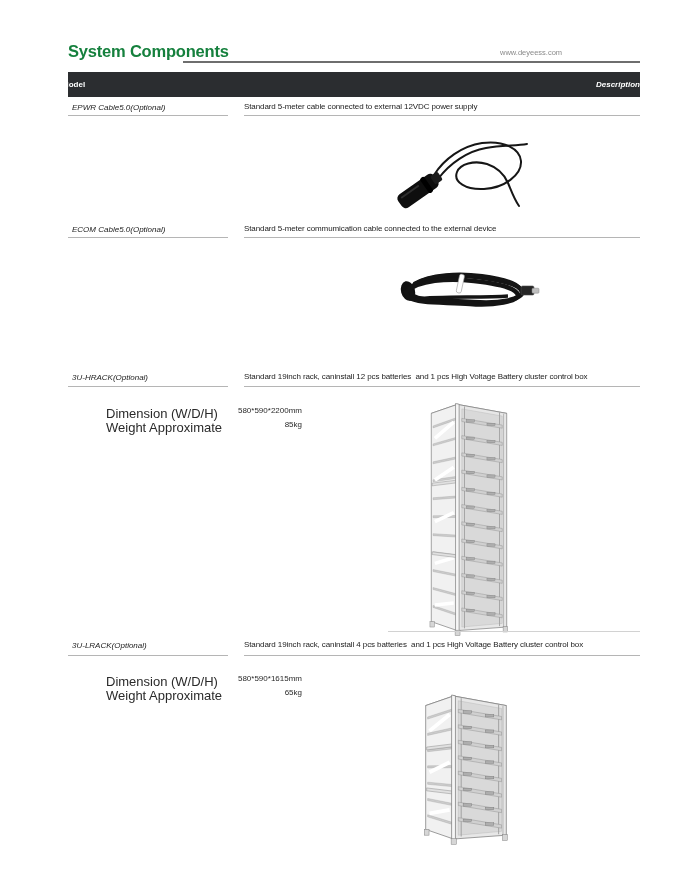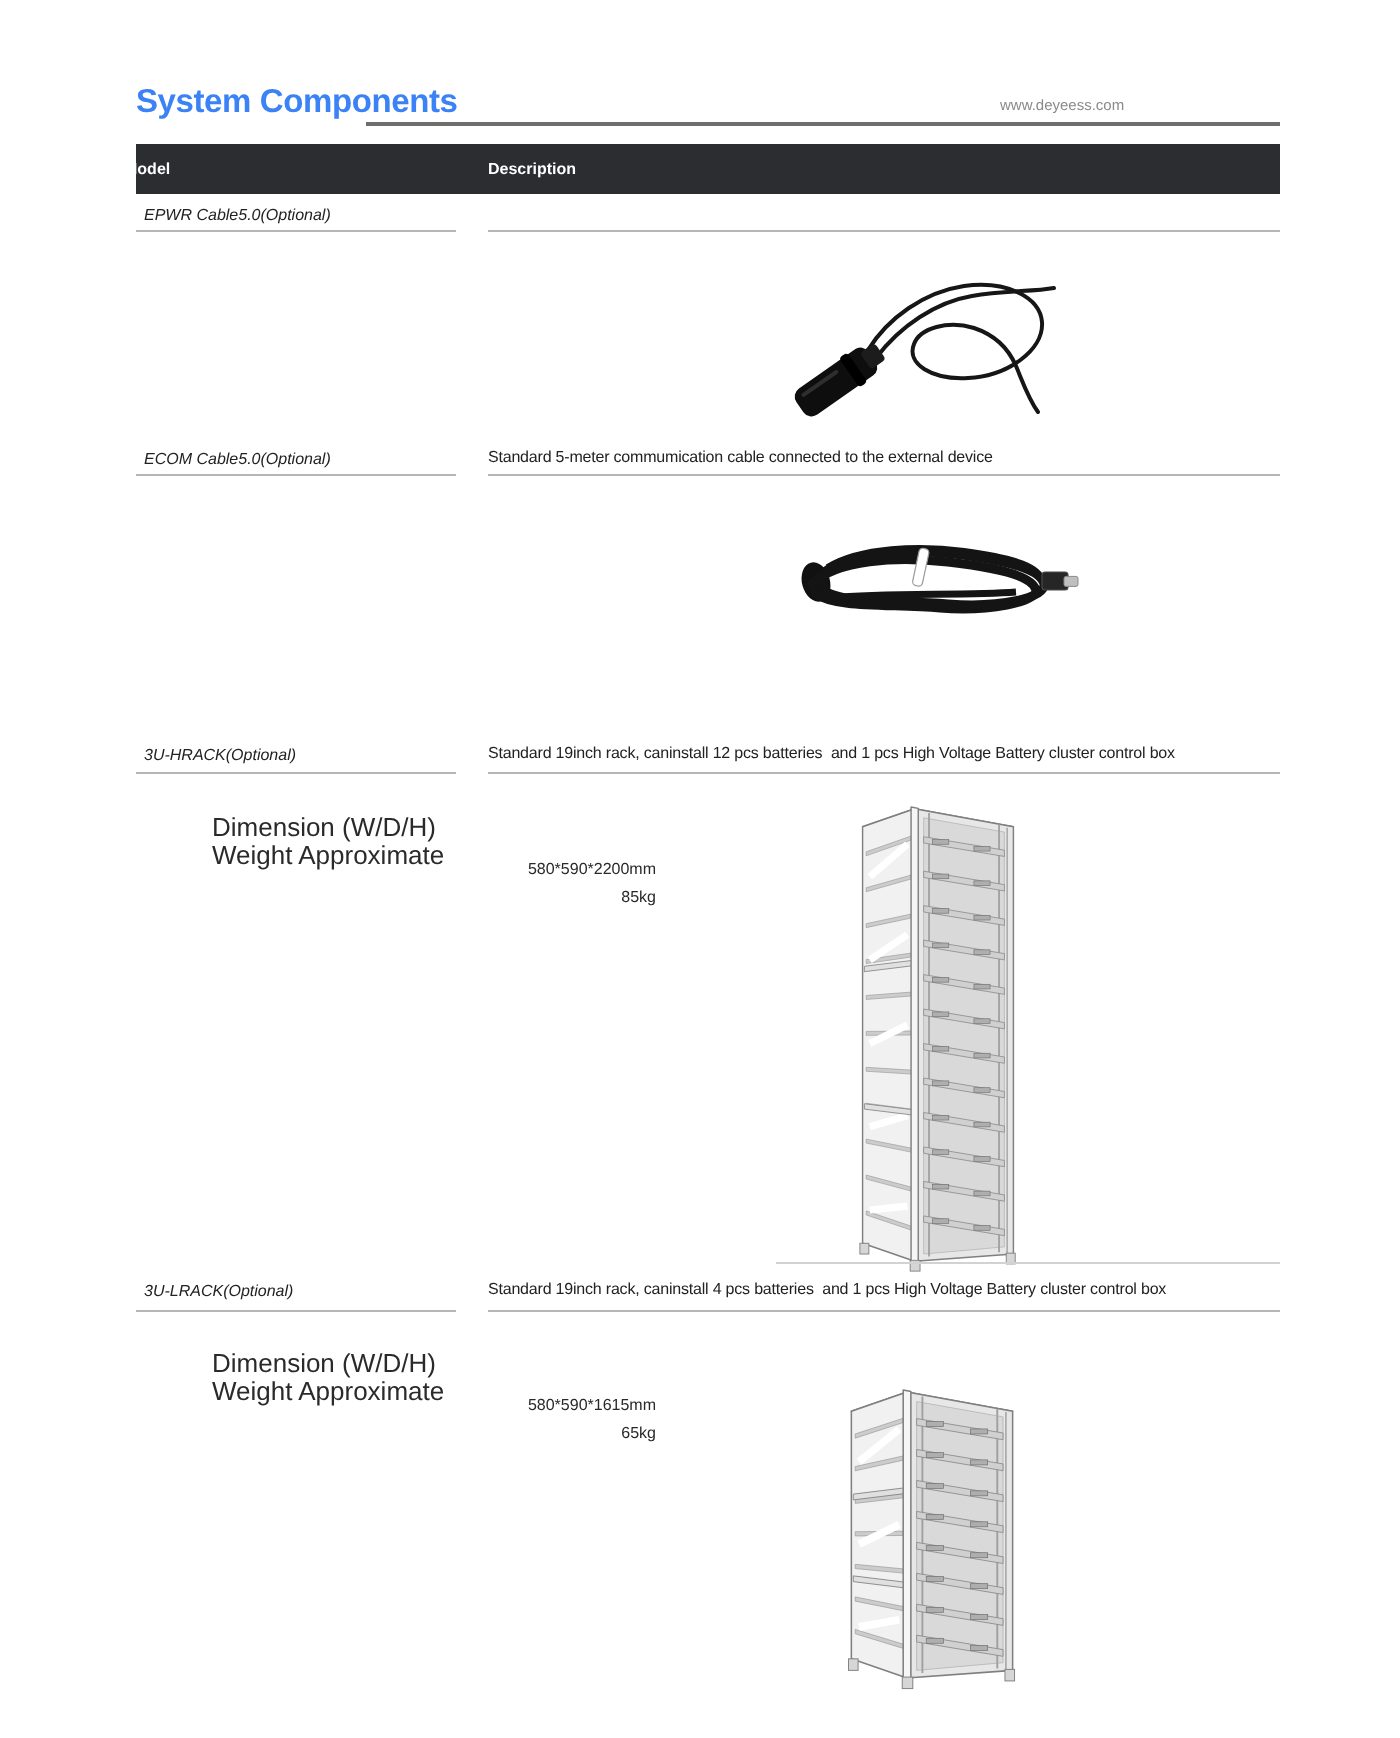--- a/index.html
+++ b/index.html
@@ -1,51 +1,52 @@
 <!DOCTYPE html>
 <html><head>
 <meta charset="utf-8">
 <style>
   html,body{margin:0;padding:0;background:#ffffff;}
   .page{
     position:relative;width:700px;height:869px;background:#ffffff;overflow:hidden;
     font-family:"Liberation Sans","DejaVu Sans",sans-serif;color:#1f1f1f;
   }
   .abs{position:absolute;}
-  .title{left:68px;top:42px;font-size:16.5px;font-weight:bold;color:#3b82f6;letter-spacing:-0.2px;}
+  .title{left:68px;top:42px;font-size:16.5px;font-weight:bold;color:#15803d;letter-spacing:-0.2px;}
   .title-rule{left:183px;top:61px;width:457px;height:2px;background:#6e6e6e;}
   .website{left:500px;top:48px;width:140px;font-size:7.5px;color:#8a8a8a;}
   .thead{left:68px;top:72px;width:572px;height:25px;background:#2b2d30;}
   .th-model{left:62px;top:72px;height:25px;line-height:25px;font-size:8px;font-weight:bold;color:#ffffff;}
-  .th-desc{left:244px;top:72px;width:396px;height:25px;line-height:25px;text-align:left;font-size:8px;font-weight:bold;color:#ffffff;}
+  .th-desc{left:244px;top:72px;width:396px;height:25px;line-height:25px;text-align:right;font-size:8px;font-weight:bold;color:#ffffff;font-style:italic;}
   .model-cell{left:72px;width:170px;font-size:8px;color:#222;font-style:italic;}
   .desc-cell{left:244px;width:396px;font-size:8px;color:#222;letter-spacing:-0.1px;white-space:pre-wrap;}
   .sep{height:1px;background:#b5b5b5;}
   .sep-model{left:68px;width:160px;}
   .sep-desc{left:244px;width:396px;}
   .spec-label{left:78px;width:150px;font-size:13px;color:#2a2a2a;padding-left:28px;}
-  .spec-value{left:248px;width:80px;text-align:right;font-size:8px;color:#2a2a2a;margin-top:24px;}
+  .spec-value{left:222px;width:80px;text-align:right;font-size:8px;color:#2a2a2a;}
   .img-box{display:block;}
   .img-box svg{display:block;width:100%;height:100%;}
   .rack-bottom-rule{left:388px;top:631px;width:252px;height:1px;background:#d2d2d2;}
 </style>
 </head>
 <body>
 
 <div class="page">
 
   <div class="abs title">System Components</div>
   <div class="abs title-rule"></div>
   <div class="abs website">www.deyeess.com</div>
 
   <div class="abs thead"></div>
   <div class="abs th-model">Model</div>
   <div class="abs th-desc">Description</div>
 
   <div class="abs model-cell" style="top:103px">EPWR Cable5.0(Optional)</div>
+  <div class="abs desc-cell" style="top:102px">Standard 5-meter cable connected to external 12VDC power supply</div>
   <div class="abs sep sep-model" style="top:115px"></div>
   <div class="abs sep sep-desc" style="top:115px"></div>
 
   <div class="abs img-box" style="left:388px;top:131px;width:145px;height:84px">
     <svg viewBox="0 0 145 84" xmlns="http://www.w3.org/2000/svg">
 
       <path d="M46,44 C56,28 74,15 94,12 C116,9 132,18 133,30 C134,44 116,57 96,58 C78,59 65,51 69,41 C72,33 86,29 99,33 C111,37 117,45 120,52 C123,59 126,68 131,75" fill="none" stroke="#161616" stroke-width="2" stroke-linecap="round"></path>
       <path d="M50,48 C62,32 80,20 98,17 C114,14 128,15 139,13" fill="none" stroke="#161616" stroke-width="2" stroke-linecap="round"></path>
 
       <g transform="rotate(-35 30 60)">

